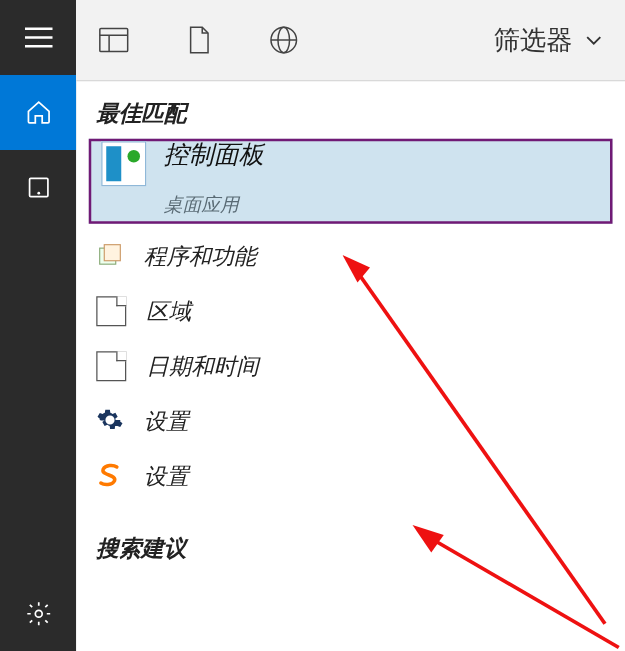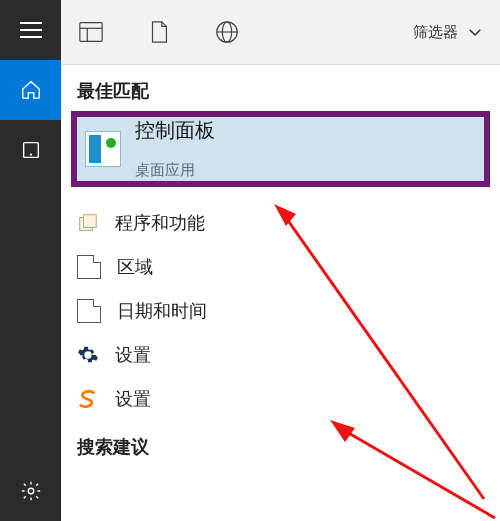--- a/index.html
+++ b/index.html
@@ -12,33 +12,33 @@
   .side-col{display:flex;flex-direction:column;height:100%;}
   .hamburger{width:22px;height:2px;background:#fff;position:relative;}
   .hamburger::before,.hamburger::after{content:"";position:absolute;left:0;width:22px;height:2px;background:#fff;}
   .hamburger::before{top:-7px;}.hamburger::after{top:7px;}
 
   .panel{position:absolute;left:61px;top:0;right:0;height:521px;background:#fff;display:flex;flex-direction:column;}
   .topbar{height:64px;background:#f2f2f2;border-bottom:1px solid #d9d9d9;display:flex;align-items:center;padding:0 16px;gap:40px;}
   .top-icon{width:28px;height:28px;display:flex;align-items:center;justify-content:center;}
   .top-icon svg{width:26px;height:26px;stroke:#444;fill:none;stroke-width:1.3;}
   .topbar .spacer{flex:1;}
-  .filter{display:flex;align-items:center;gap:8px;color:#333;font-size:15px;}
+  .filter{display:flex;align-items:center;gap:8px;color:#333;font-size:21px;}
   .chevron{width:18px;height:18px;}
 
-  .content{flex:1;overflow:hidden;padding:0;}
+  .content{flex:1;overflow:hidden;padding:0;font-style:italic;}
   .section-h{font-weight:600;font-size:18px;color:#222;padding:14px 16px 8px;}
-  .best{margin:0 10px 14px;border:6px solid #701a75;padding:0;background:#cfe3ef;display:flex;align-items:center;height:64px;}
+  .best{margin:0 10px 14px;border:2px solid #701a75;padding:0;background:#cfe3ef;display:flex;align-items:flex-start;height:64px;}
   .best-icon{width:34px;height:34px;margin:0 14px 0 8px;background:#fff;border:1px solid #8fb8d8;position:relative;}
   .best-icon::before{content:"";position:absolute;left:3px;top:3px;width:12px;height:28px;background:#1e90c8;}
   .best-icon::after{content:"";position:absolute;right:4px;top:6px;width:10px;height:10px;border-radius:50%;background:#2aa82a;}
   .best-txt .t1{font-size:20px;color:#111;font-weight:500;line-height:1.1;}
   .best-txt .t2{font-size:15px;color:#5a6b75;margin-top:20px;}
 
-  .row{display:flex;align-items:center;height:44px;padding:0 16px;gap:16px;font-size:18px;color:#222;}
+  .row{display:flex;height:44px;padding:0 16px;gap:16px;font-size:18px;color:#222;}
   .row svg,.row .ic{width:22px;height:22px;flex:0 0 22px;}
   .ic-box{border:1.5px solid #555;width:18px;height:22px;position:relative;}
   .ic-box::before{content:"";position:absolute;right:-1px;top:-1px;width:7px;height:7px;background:#fff;border-left:1.5px solid #555;border-bottom:1.5px solid #555;}
   .gear{width:20px;height:20px;}
   .gear path{fill:#1a355e;}
   .orange-s{width:20px;height:20px;color:#ff7a00;}
 
   .annot{position:absolute;pointer-events:none;}
   .arrow1{left:274px;top:204px;width:220px;height:300px;}
   .arrow2{left:300px;top:420px;width:200px;height:100px;}

